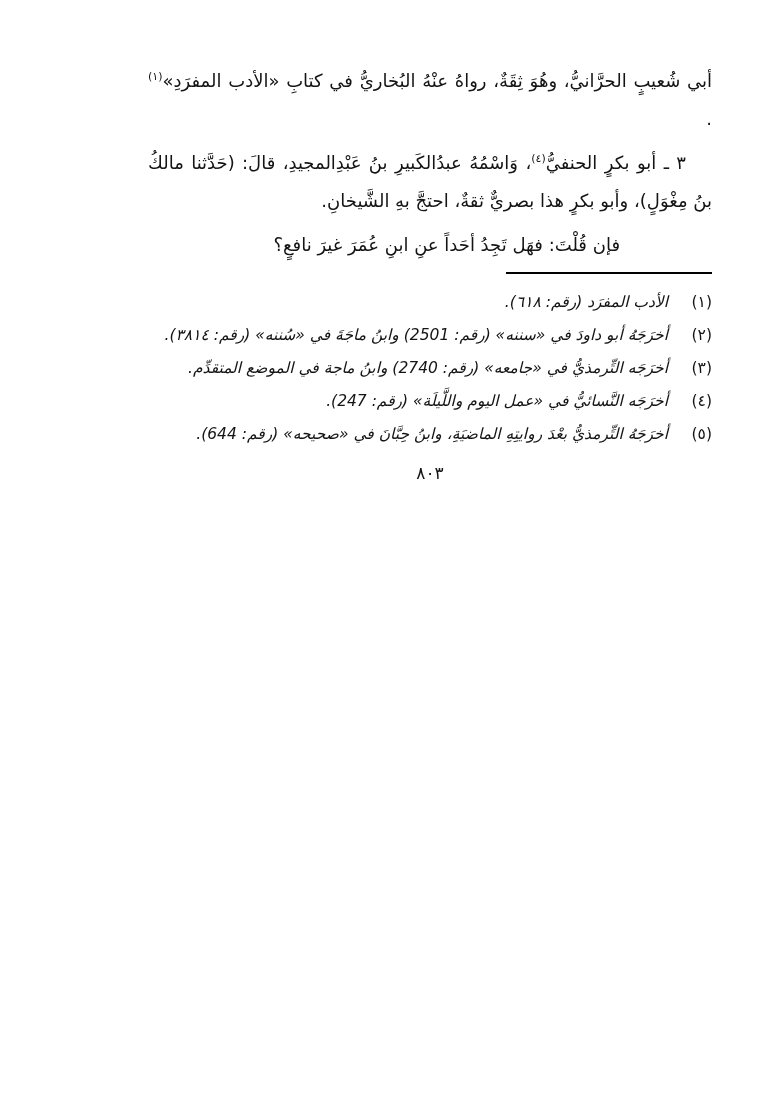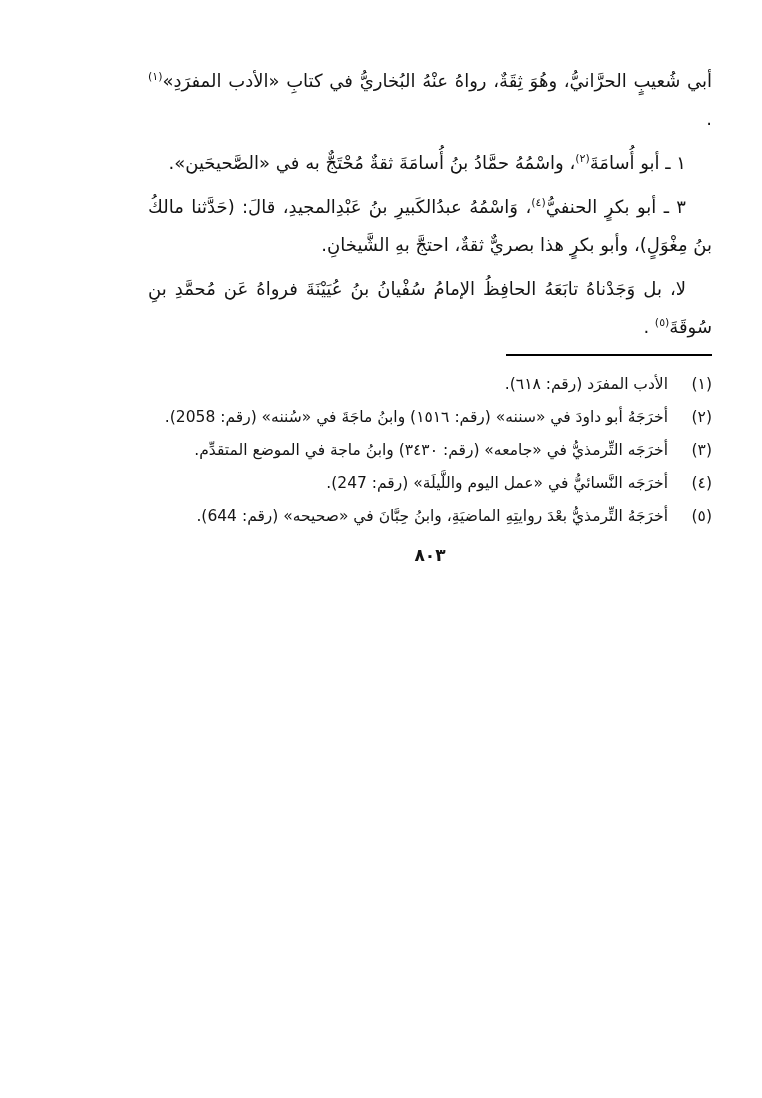--- a/index.html
+++ b/index.html
@@ -51,55 +51,54 @@
     font-size: 15.5px;
     line-height: 33px;
     text-align: right;
   }
   .fn-num {
     flex: 0 0 34px;
     white-space: nowrap;
   }
   .fn-text {
     flex: 1;
+    font-style: italic;
   }
   .page-number {
     text-align: center;
     font-size: 17px;
     margin-top: 12px;
     letter-spacing: 2px;
-    font-weight: bold;
   }
 </style>
 </head>
 <body>
 
 <div class="page">
 
   <div class="body-text">
     <p>أبي شُعيبٍ الحرَّانيُّ، وهُوَ ثِقَةٌ، رواهُ عنْهُ البُخاريُّ في كتابِ «الأدب المفرَدِ»<sup class="fn-ref">(١)</sup> .</p>
-    <p class="indent">١ ـ أبو أُسامَةَ<sup class="fn-ref">(٢)</sup>، واسْمُهُ حمَّادُ بنُ أُسامَةَ ثقةٌ مُحْتَجٌّ به في «الصَّحيحَين».</p>
     <p class="indent">٣ ـ أبو بكرٍ الحنفيُّ<sup class="fn-ref">(٤)</sup>، وَاسْمُهُ عبدُالكَبيرِ بنُ عَبْدِالمجيدِ، قالَ: (حَدَّثنا مالكُ بنُ مِغْوَلٍ)، وأبو بكرٍ هذا بصريٌّ ثقةٌ، احتجَّ بهِ الشَّيخانِ.</p>
-    <p class="indent">لا، بل وَجَدْناهُ تابَعَهُ الحافِظُ الإمامُ سُفْيانُ بنُ عُيَيْنَةَ فرواهُ عَن مُحمَّدِ بنِ سُوقَةَ<sup class="fn-ref">(٥)</sup> .</p>
+    <p class="indent-wide">فإن قُلْتَ: فهَل تَجِدُ أحَداً عنِ ابنِ عُمَرَ غيرَ نافعٍ؟</p>
   </div>
 
   <div class="footnotes">
     <div class="fn-sep"></div>
 
     <div class="footnote">
       <span class="fn-num">(١)</span>
       <span class="fn-text">الأدب المفرَد (رقم: ٦١٨).</span>
     </div>
     <div class="footnote">
       <span class="fn-num">(٢)</span>
-      <span class="fn-text">أخرَجَهُ أبو داودَ في «سننه» (رقم: ١٥١٦) وابنُ ماجَةَ في «سُننه» (رقم: 2058).</span>
+      <span class="fn-text">أخرَجَهُ أبو داودَ في «سننه» (رقم: 2501) وابنُ ماجَةَ في «سُننه» (رقم: ٣٨١٤).</span>
     </div>
     <div class="footnote">
       <span class="fn-num">(٣)</span>
-      <span class="fn-text">أخرَجَه التِّرمذيُّ في «جامعه» (رقم: ٣٤٣٠) وابنُ ماجة في الموضع المتقدِّم.</span>
+      <span class="fn-text">أخرَجَه التِّرمذيُّ في «جامعه» (رقم: 2740) وابنُ ماجة في الموضع المتقدِّم.</span>
     </div>
     <div class="footnote">
       <span class="fn-num">(٤)</span>
       <span class="fn-text">أخرَجَه النَّسائيُّ في «عمل اليوم واللَّيلَة» (رقم: 247).</span>
     </div>
     <div class="footnote">
       <span class="fn-num">(٥)</span>
       <span class="fn-text">أخرَجَهُ التِّرمذيُّ بعْدَ روايتِهِ الماضيَةِ، وابنُ حِبَّانَ في «صحيحه» (رقم: 644).</span>
     </div>
   </div>

